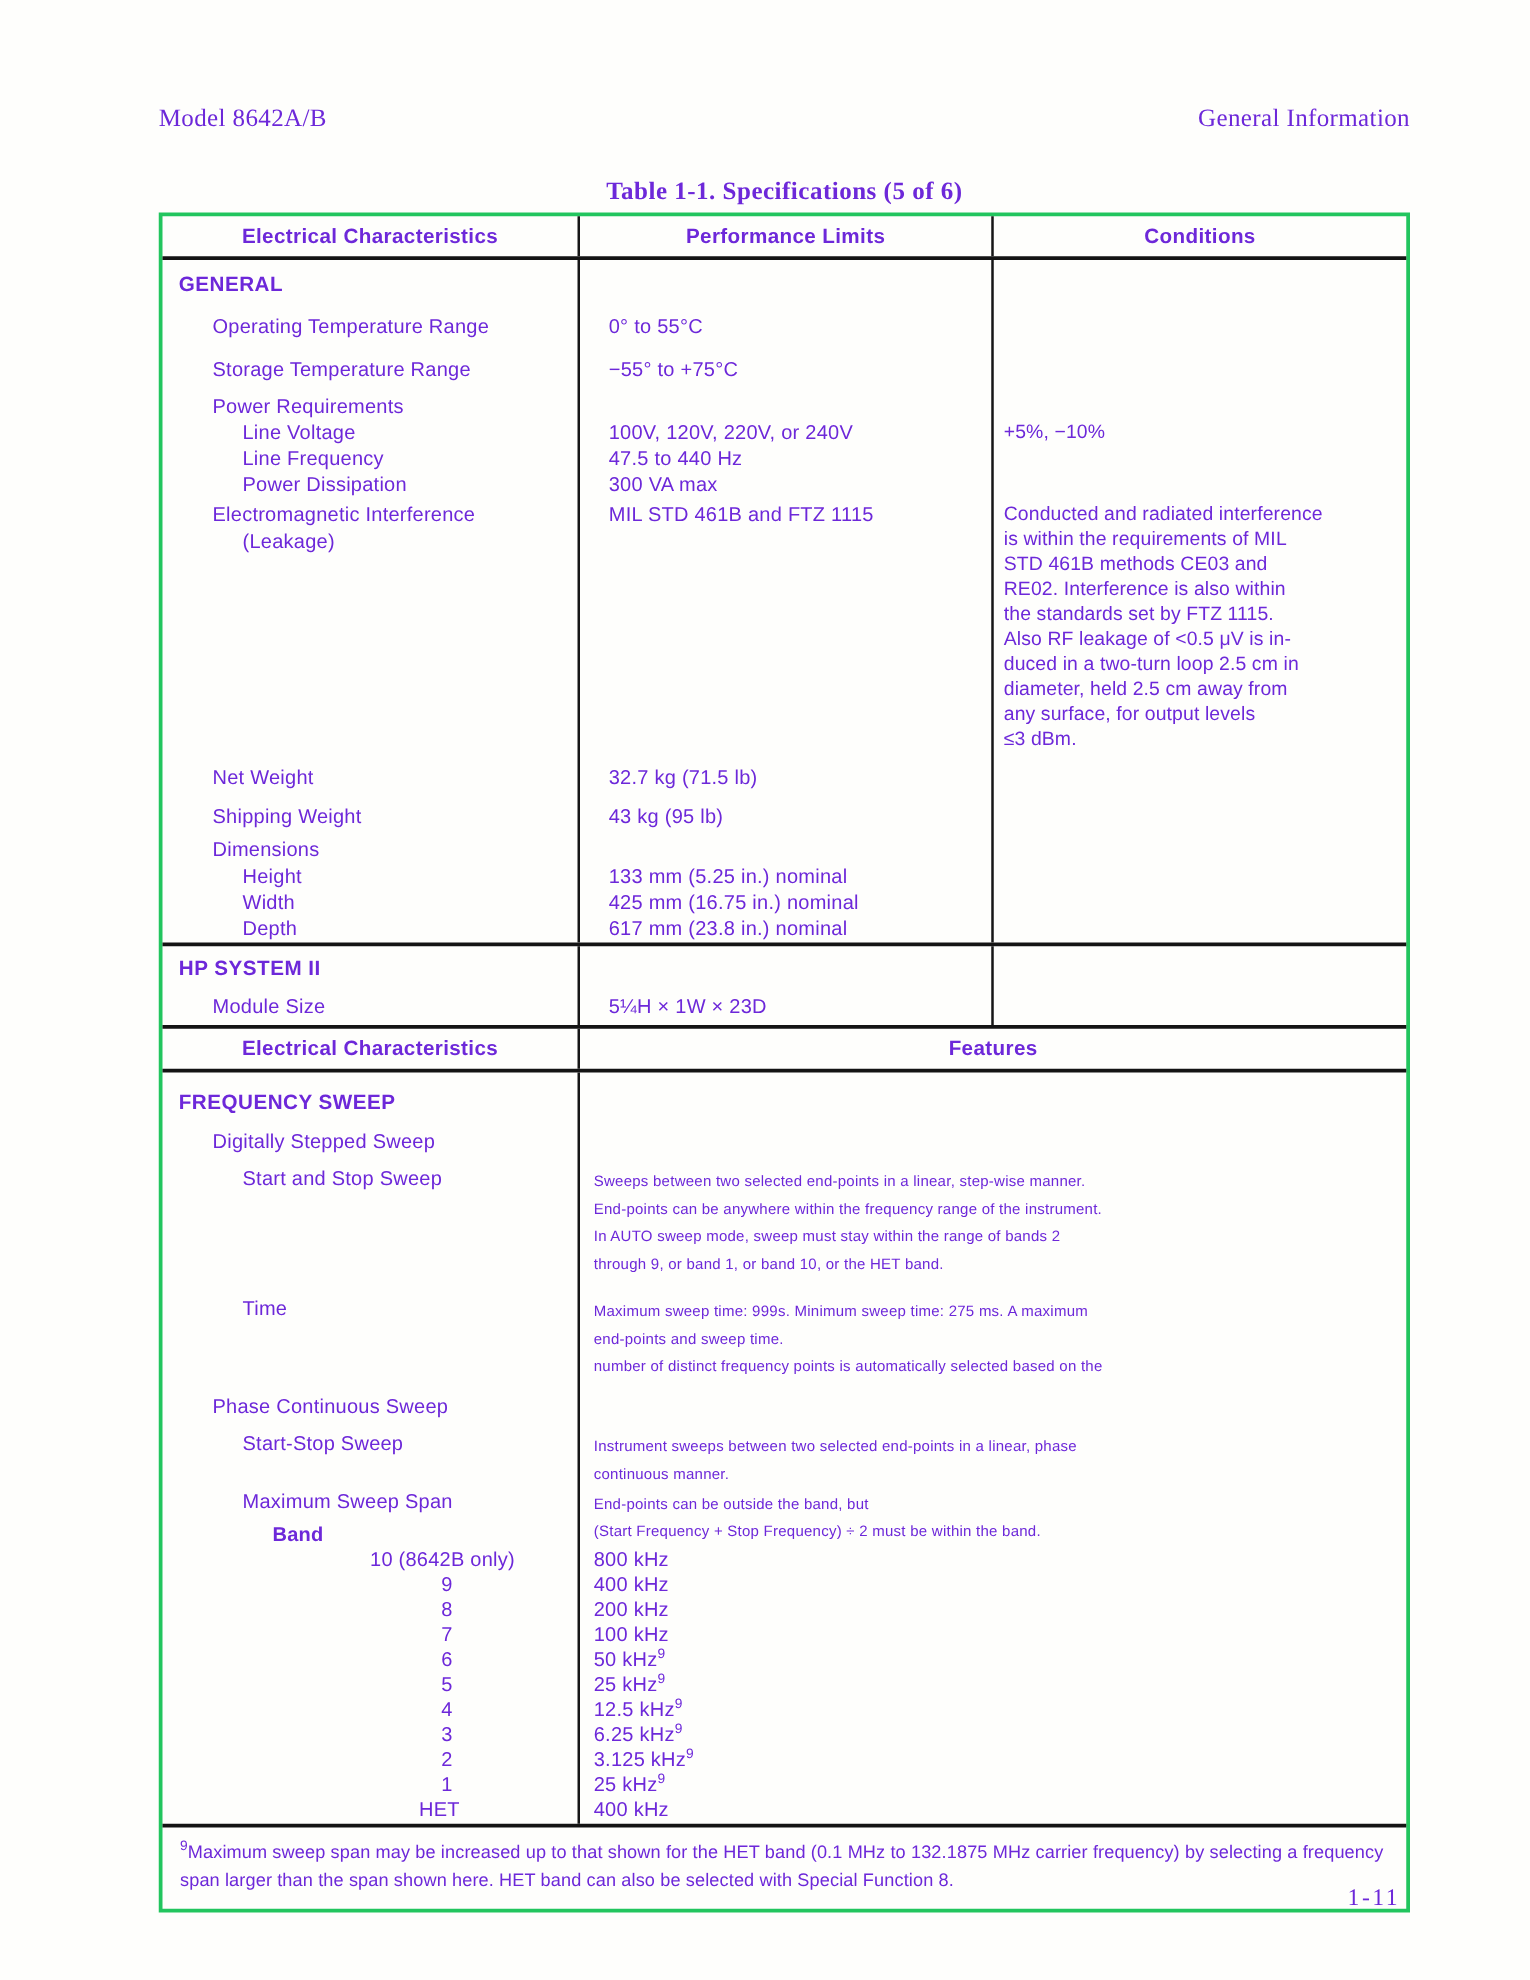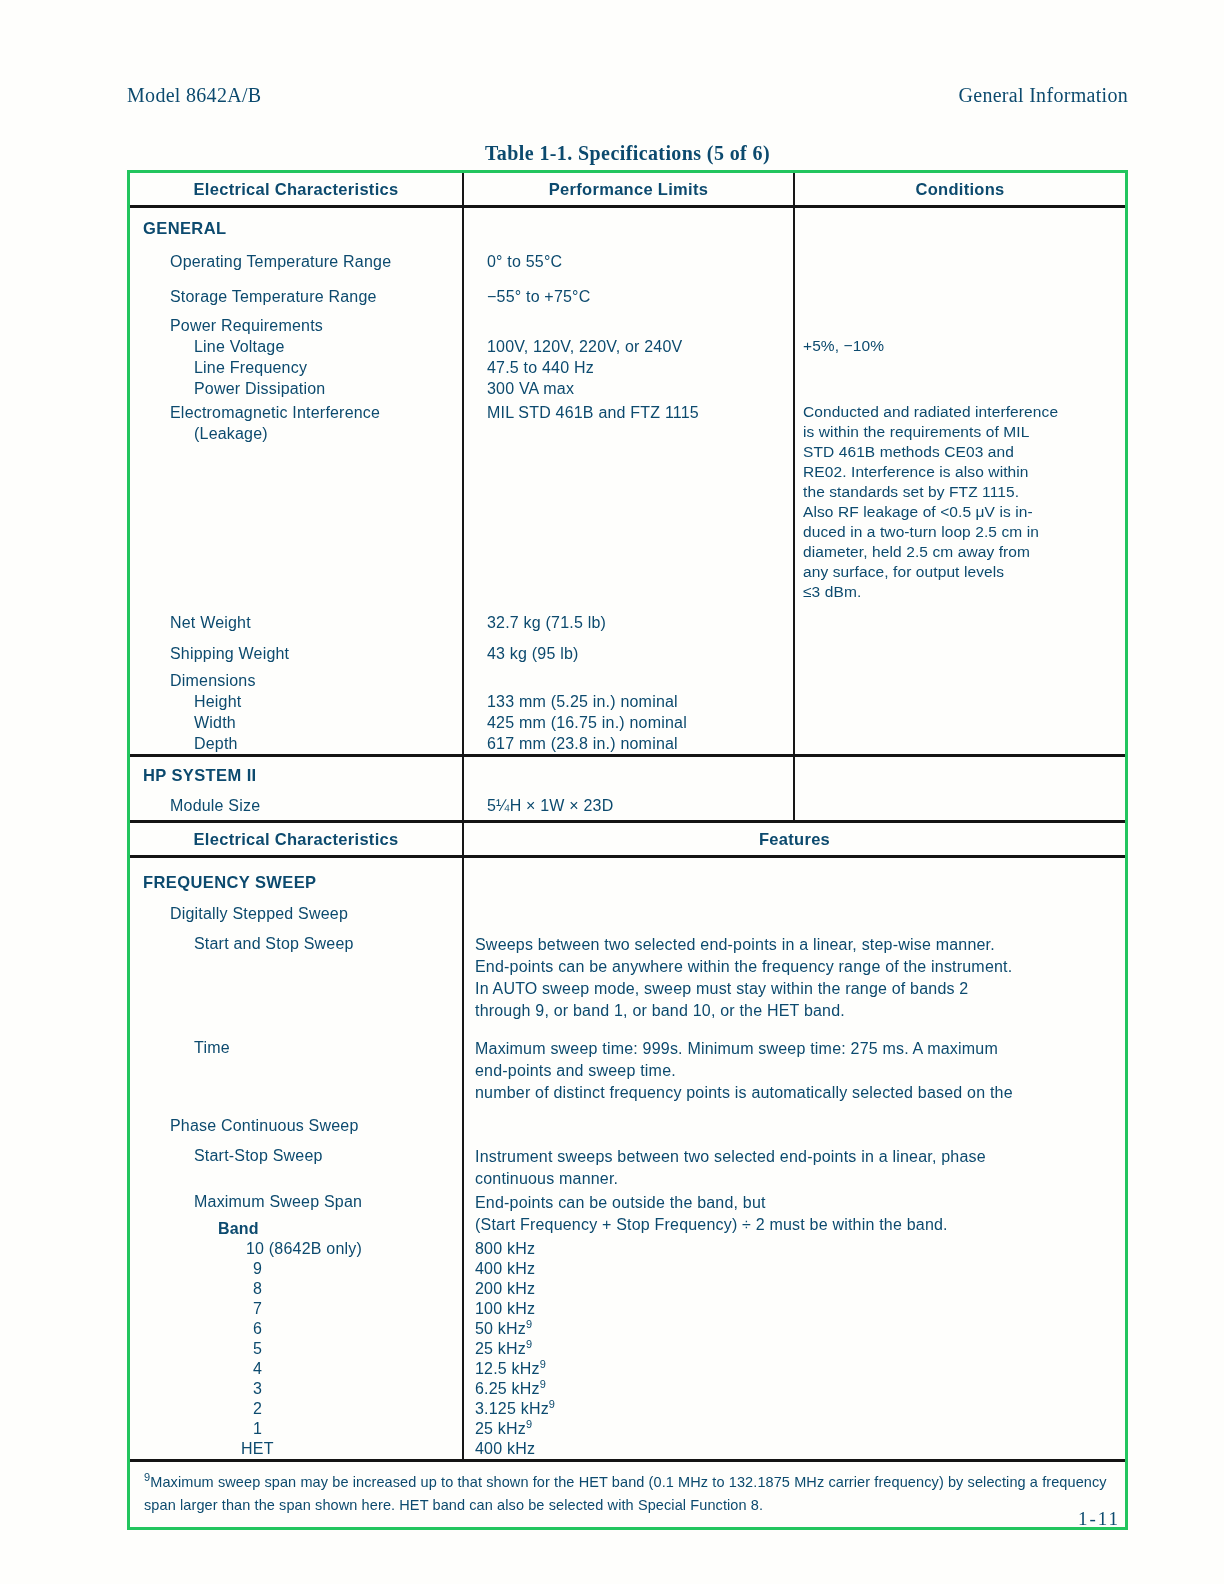--- a/index.html
+++ b/index.html
@@ -1,18 +1,18 @@
 <!DOCTYPE html>
 <html><head>
 <meta charset="utf-8">
 <style>
   html,body { margin:0; padding:0; background:#e8e8e6; }
   .page {
     position:relative; width:1224px; height:1584px; margin:0 auto;
-    background:#fefefc; color:#0c4a6e; overflow:hidden;
+    background:#fefefc; color:#6d28d9; overflow:hidden;
     font-family:"Liberation Sans","DejaVu Sans",sans-serif;
   }
   .serif { font-family:"Liberation Serif","DejaVu Serif",serif; }
 
   .doc-model   { position:absolute; left:127px; top:84px;  font-size:20px; letter-spacing:0.3px; }
   .doc-section { position:absolute; right:96px; top:84px;  font-size:20px; letter-spacing:0.3px; }
   .tbl-title   { position:absolute; left:127px; top:142px; width:1001px; text-align:center;
                  font-weight:bold; font-size:20px; letter-spacing:0.4px; }
   .pageno      { position:absolute; left:1078px; top:1508px; font-size:19px; letter-spacing:2px; }
 
@@ -39,23 +39,23 @@
 
   .sec-title { font-weight:bold; font-size:16.5px; letter-spacing:0.4px;
                padding-left:13px; line-height:20px; }
   .l    { font-size:16px; line-height:21px; letter-spacing:0.2px; }
   .l20  { font-size:16px; line-height:20px; letter-spacing:0.2px; }
   .ind1 { padding-left:40px; }
   .ind2 { padding-left:64px; }
   .ind3 { padding-left:88px;font-weight:bold; }
   .c-val  { padding-left:25px; font-size:16px; line-height:21px; letter-spacing:0.2px; }
   .c-cond { padding-left:10px; font-size:15.5px; line-height:20px; letter-spacing:0.1px; }
-  .c-feat { padding-left:13px; font-size:16px; line-height:22px; letter-spacing:0.2px; }
-
-  .band-lbl  { font-size:16px; line-height:20px; letter-spacing:0.2px; }
+  .c-feat { padding-left:13px; font-size:12px; line-height:22px; letter-spacing:0.2px; }
+
+  .band-lbl  { font-size:16px; line-height:20px; letter-spacing:0.2px;text-align:center; }
   .i-num { padding-left:123px; } .i-ten { padding-left:116px; } .i-het { padding-left:111px; }
   .band-val  { padding-left:13px; font-size:16px; line-height:20px; letter-spacing:0.2px; }
   sup { font-size:11px; line-height:0; vertical-align:super; }
 
   .hp-sec { border-top:3px solid #141414; padding-bottom:4px; }
   .gen-sec { padding-bottom:0px; }
 
   .footnote { border-top:3px solid #141414; padding:9px 14px 10px 14px;
               font-size:14.5px; line-height:23px; letter-spacing:0.1px; }
 </style>

